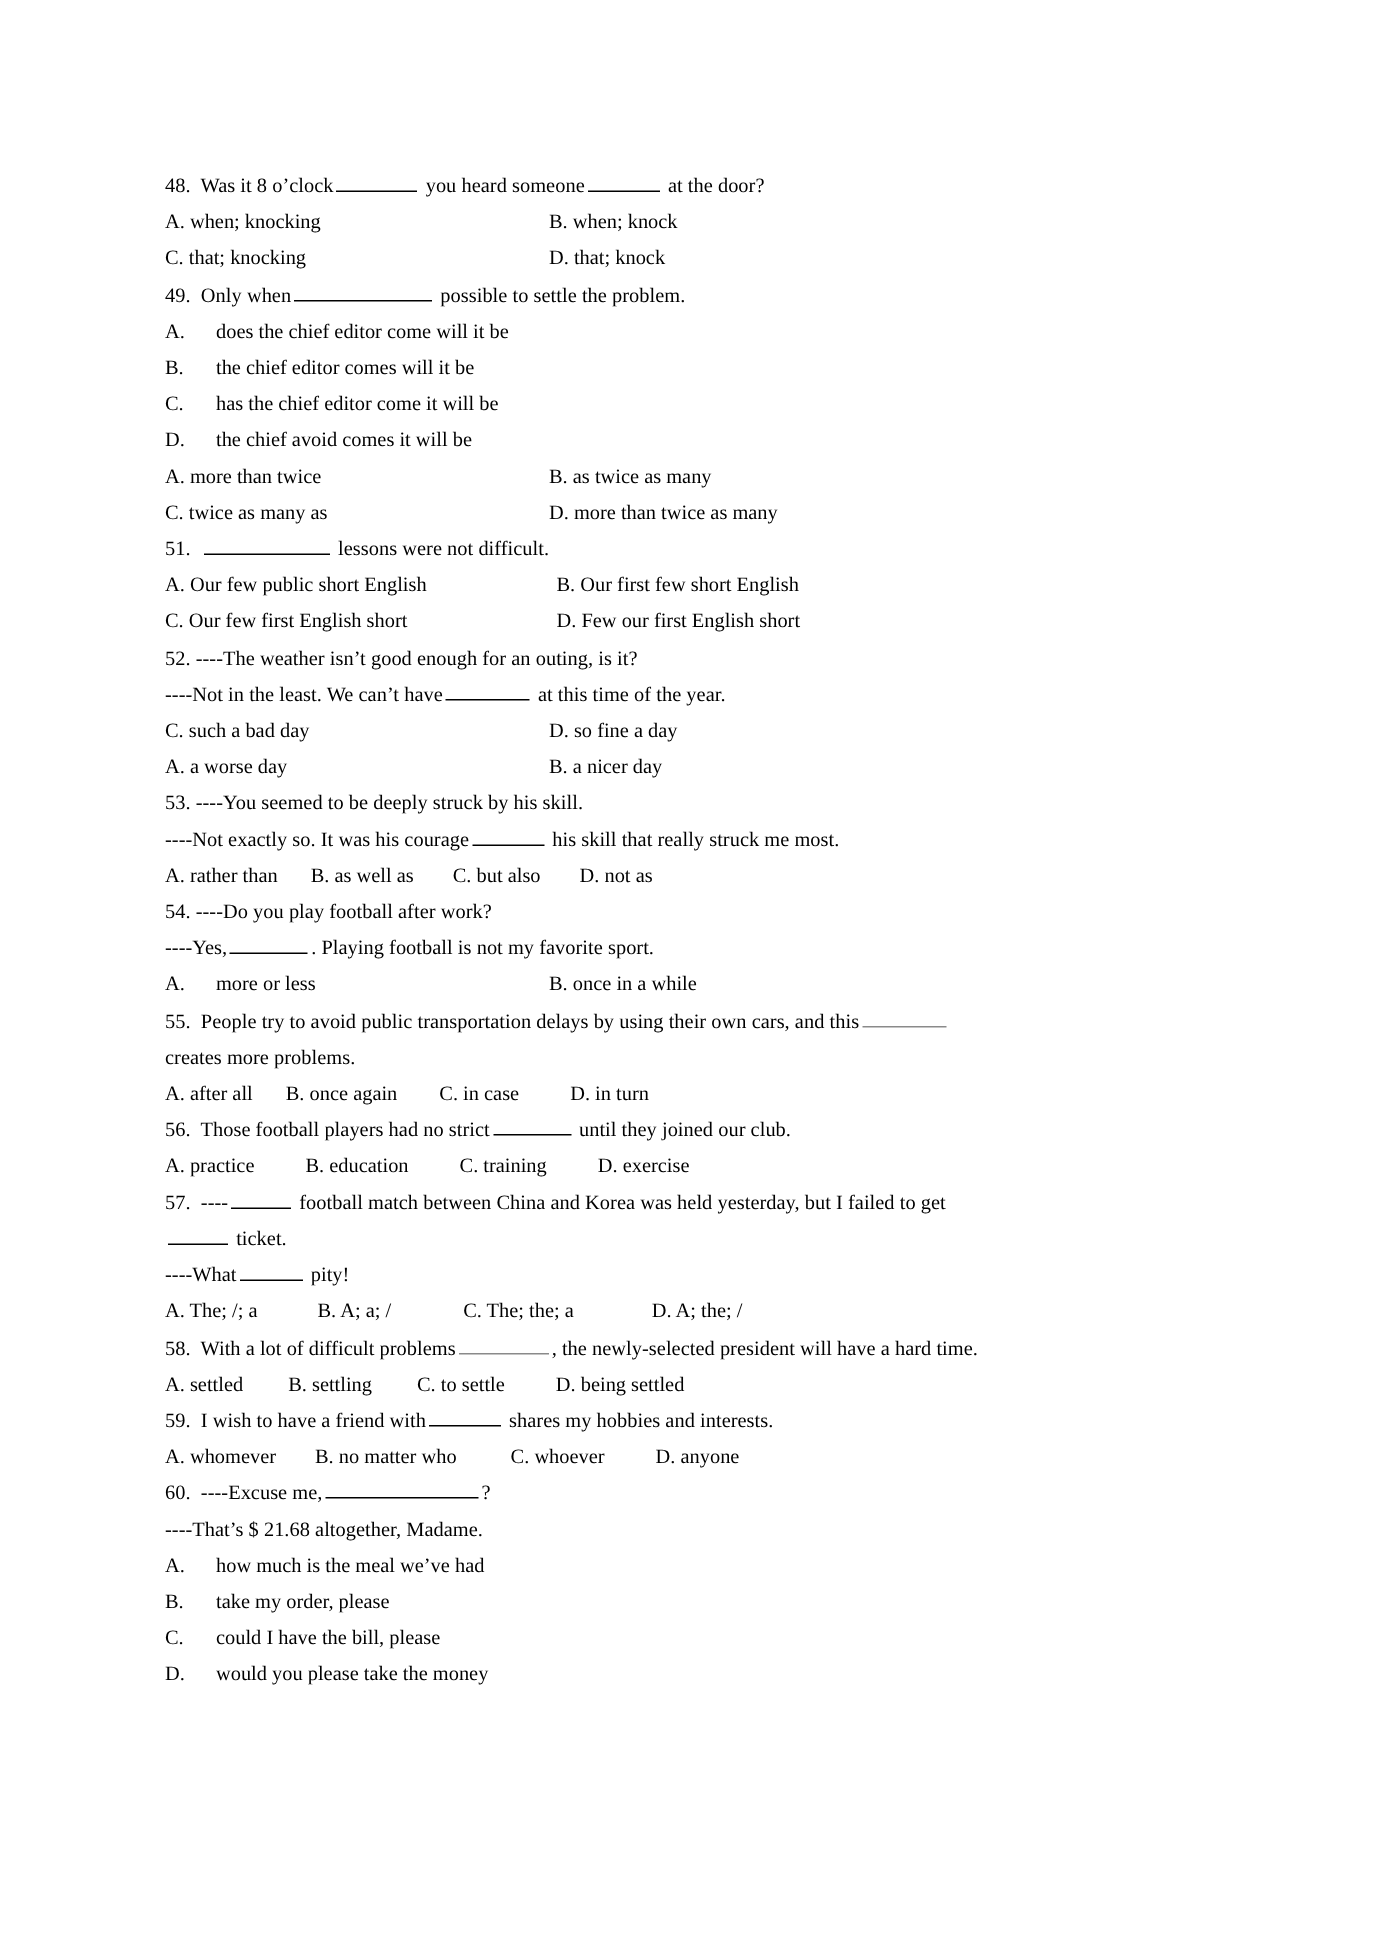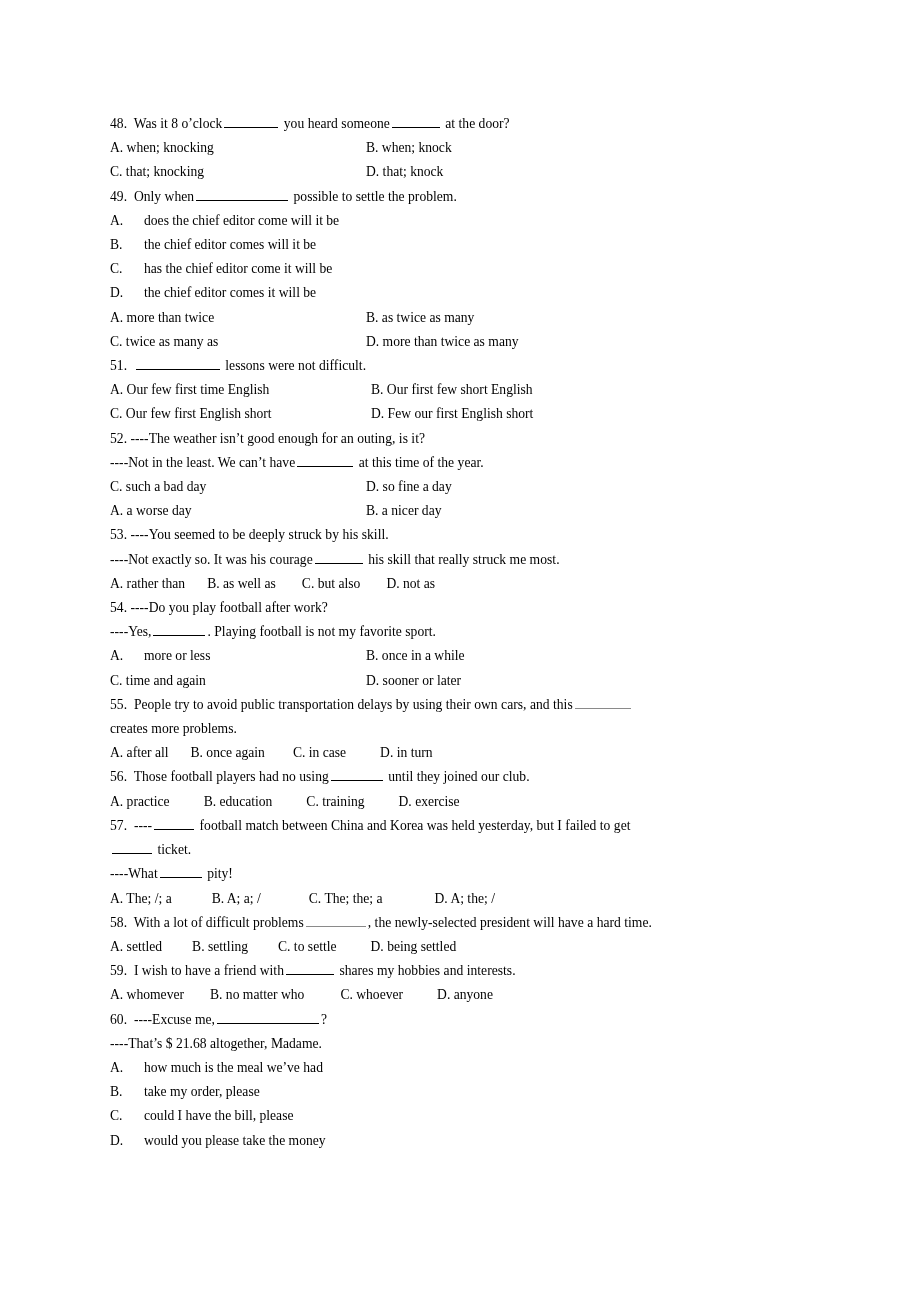--- a/index.html
+++ b/index.html
@@ -97,62 +97,61 @@
     <div class="line"><span>48.</span>&nbsp; <span>Was it 8 o’clock</span><span class="blank" style="width:54px"></span> <span>you heard someone</span><span class="blank" style="width:48px"></span> <span>at the door?</span></div>
     <div class="opt2"><span class="col-a">A. when; knocking</span><span class="col-b">B. when; knock</span></div>
     <div class="opt2"><span class="col-a">C. that; knocking</span><span class="col-b">D. that; knock</span></div>
   </div>
 
   <div class="q-block">
     <div class="line"><span>49.</span>&nbsp; <span>Only when</span><span class="blank" style="width:92px"></span> <span>possible to settle the problem.</span></div>
     <div class="optstack"><span class="letter">A.</span><span class="body">does the chief editor come will it be</span></div>
     <div class="optstack"><span class="letter">B.</span><span class="body">the chief editor comes will it be</span></div>
     <div class="optstack"><span class="letter">C.</span><span class="body">has the chief editor come it will be</span></div>
-    <div class="optstack"><span class="letter">D.</span><span class="body">the chief editor comes it will be</span></div>
+    <div class="optstack"><span class="letter">D.</span><span class="body">the chief avoid comes it will be</span></div>
   </div>
 
   <div class="q-block">
     <div class="opt2"><span class="col-a">A. more than twice</span><span class="col-b">B. as twice as many</span></div>
     <div class="opt2"><span class="col-a">C. twice as many as</span><span class="col-b">D. more than twice as many</span></div>
   </div>
 
   <div class="q-block">
     <div class="line"><span>51.</span>&nbsp; <span class="blank" style="width:84px"></span> <span>lessons were not difficult.</span></div>
-    <div class="opt2 narrow"><span class="col-a">A. Our few first time English</span><span class="col-b">B. Our first few short English</span></div>
+    <div class="opt2 narrow"><span class="col-a">A. Our few public short English</span><span class="col-b">B. Our first few short English</span></div>
     <div class="opt2 narrow"><span class="col-a">C. Our few first English short</span><span class="col-b">D. Few our first English short</span></div>
   </div>
 
   <div class="q-block">
     <div class="line">52.  ----The weather isn’t good enough for an outing, is it?</div>
     <div class="line"><span>----Not in the least. We can’t have</span><span class="blank" style="width:56px"></span> <span>at this time of the year.</span></div>
     <div class="opt2"><span class="col-a">C. such a bad day</span><span class="col-b">D. so fine a day</span></div>
     <div class="opt2"><span class="col-a">A. a worse day</span><span class="col-b">B. a nicer day</span></div>
   </div>
 
   <div class="q-block">
     <div class="line">53.  ----You seemed to be deeply struck by his skill.</div>
     <div class="line"><span>----Not exactly so. It was his courage</span><span class="blank" style="width:48px"></span> <span>his skill that really struck me most.</span></div>
     <div class="opt4"><span class="cell">A. rather than</span><span class="cell" style="margin-left:22px">B. as well as</span><span class="cell" style="margin-left:26px">C. but also</span><span class="cell" style="margin-left:26px">D. not as</span></div>
   </div>
 
   <div class="q-block">
     <div class="line">54.  ----Do you play football after work?</div>
     <div class="line"><span>----Yes,</span><span class="blank" style="width:52px"></span><span>. Playing football is not my favorite sport.</span></div>
     <div class="opt2"><span class="col-a"><span class="letter" style="display:inline-block;width:34px">A.</span><span>more or less</span></span><span class="col-b">B. once in a while</span></div>
-    <div class="opt2"><span class="col-a">C. time and again</span><span class="col-b">D. sooner or later</span></div>
   </div>
 
   <div class="q-block">
     <div class="line"><span>55.</span>&nbsp; <span>People try to avoid public transportation delays by using their own cars, and this</span><span class="blank faint" style="width:56px"></span></div>
     <div class="line">creates more problems.</div>
     <div class="opt4"><span class="cell">A. after all</span><span class="cell" style="margin-left:22px">B. once again</span><span class="cell" style="margin-left:28px">C. in case</span><span class="cell" style="margin-left:34px">D. in turn</span></div>
   </div>
 
   <div class="q-block">
-    <div class="line"><span>56.</span>&nbsp; <span>Those football players had no using</span><span class="blank" style="width:52px"></span> <span>until they joined our club.</span></div>
+    <div class="line"><span>56.</span>&nbsp; <span>Those football players had no strict</span><span class="blank" style="width:52px"></span> <span>until they joined our club.</span></div>
     <div class="opt4"><span class="cell">A. practice</span><span class="cell" style="margin-left:34px">B. education</span><span class="cell" style="margin-left:34px">C. training</span><span class="cell" style="margin-left:34px">D. exercise</span></div>
   </div>
 
   <div class="q-block">
     <div class="line"><span>57.</span>&nbsp; <span>----</span><span class="blank" style="width:40px"></span> <span>football match between China and Korea was held yesterday, but I failed to get</span></div>
     <div class="line"><span class="blank" style="width:40px"></span> <span>ticket.</span></div>
     <div class="line"><span>----What</span><span class="blank" style="width:42px"></span> <span>pity!</span></div>
     <div class="opt4"><span class="cell">A. The; /; a</span><span class="cell" style="margin-left:40px">B. A; a; /</span><span class="cell" style="margin-left:48px">C. The; the; a</span><span class="cell" style="margin-left:52px">D. A; the; /</span></div>
   </div>
 

